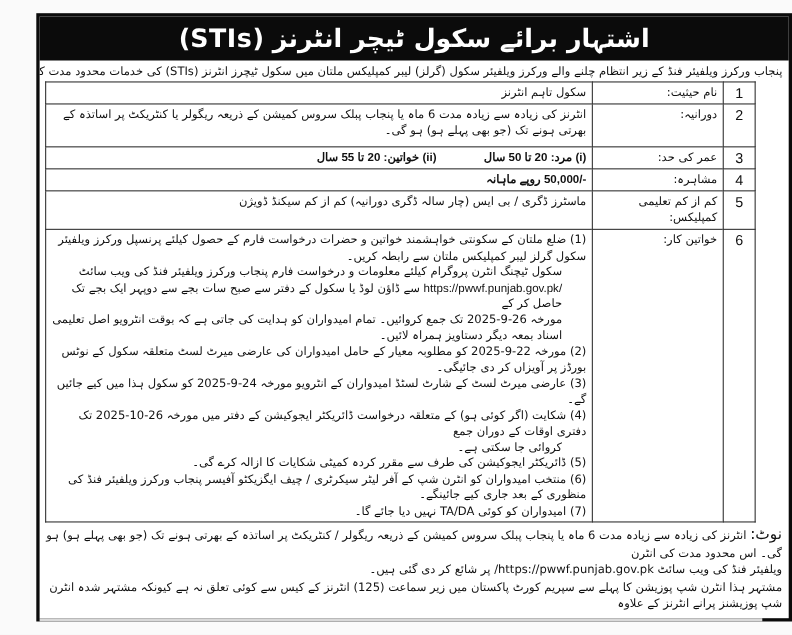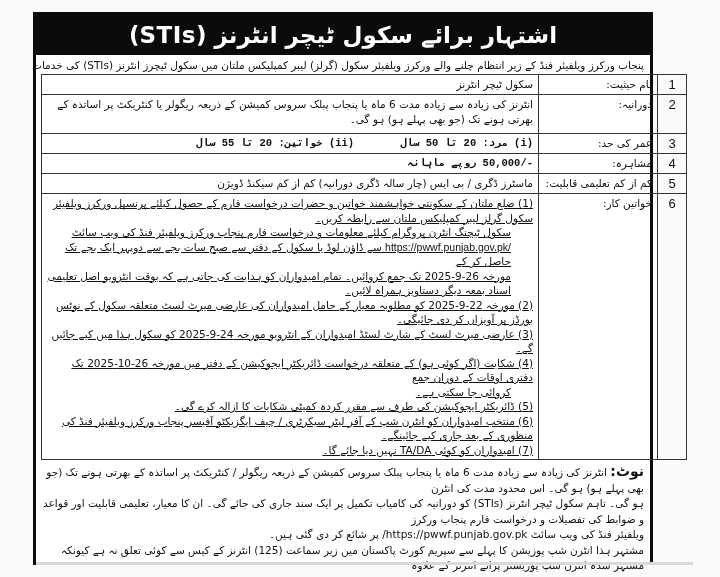--- a/index.html
+++ b/index.html
@@ -7,21 +7,21 @@
     width: 720px; height: 577px; overflow: hidden;
     background: #f2f2f2;
     font-family: "DejaVu Sans", sans-serif;
     color: #111;
   }
   .sheet {
     position: absolute; left: 0; top: 0; width: 720px; height: 577px;
     background: #fafafa;
   }
   .frame {
-    position: absolute; left: 33px; top: 12px; width: 620px; height: 553px;
+    position: absolute; left: 33px; top: 12px; width: 687px; height: 553px;
     border: 3px solid #0b0b0b; background: #fff; box-sizing: border-box;
   }
   .title-bar {
     height: 40px; background: #0b0b0b; color: #fff;
     display: flex; align-items: center; justify-content: center;
     direction: rtl; font-size: 23px; font-weight: bold;
     font-family: "DejaVu Sans", sans-serif; letter-spacing: 0.5px;
   }
   .intro {
     direction: rtl; font-size: 10.5px; line-height: 14px;
@@ -31,50 +31,50 @@
     width: 646px; margin: 0 6px 0 5px; border-collapse: collapse;
     direction: rtl; font-size: 10.5px;
   }
   table.terms td {
     border: 1.5px solid #333; vertical-align: top; padding: 2px 5px;
     line-height: 15px;
   }
   td.num { width: 18px; text-align: center; font-size: 13px; font-family: "Liberation Sans", sans-serif; vertical-align: middle; }
   td.label { width: 108px; margin-left: 46px; }
   td.value { text-align: right; }
-  .bold { font-weight: bold; font-family: Liberation Mono, monospace; }
+  .bold { font-weight: bold; font-family: Liberation Sans, sans-serif; }
   .row-age span { margin-left: 40px; }
-  .steps div { margin: 0; line-height: 14.5px; text-decoration: underline; }
+  .steps div { margin: 0; line-height: 14.5px; }
   .steps .sub { padding-right: 22px; }
   .url { font-family: "Liberation Sans", sans-serif; direction: ltr; unicode-bidi: embed; margin-top: 38px; }
   .note {
     direction: rtl; font-size: 10.5px; line-height: 15.5px;
     padding: 4px 6px 0 6px;
   }
-  .note-label { font-weight: bold; font-size: 14px; }
+  .note-label { font-weight: normal; font-size: 14px; }
   .bottom-strip {
     position: absolute; left: 36px; top: 562px; width: 657px; height: 3px; background: #d9d9d9;
   }
 </style>
 </head>
 <body>
 
 <div class="sheet">
   <div class="frame">
 
     <div class="title-bar">اشتہار برائے سکول ٹیچر انٹرنز (STIs)</div>
 
     <div class="intro">پنجاب ورکرز ویلفیئر فنڈ کے زیر انتظام چلنے والے ورکرز ویلفیئر سکول (گرلز) لیبر کمپلیکس ملتان میں سکول ٹیچرز انٹرنز (STIs) کی خدمات محدود مدت کیلئے درج ذیل شرائط پر درکار ہیں۔</div>
 
     <table class="terms">
       <tbody>
           <tr>
         <td class="num">1</td>
         <td class="label">نام حیثیت:</td>
-        <td class="value">سکول ٹیچر انٹرنز</td>
+        <td class="value">سکول تاہم انٹرنز</td>
       </tr>
       <tr>
         <td class="num">2</td>
         <td class="label">دورانیہ:</td>
         <td class="value" style="height:34px">انٹرنز کی زیادہ سے زیادہ مدت 6 ماہ یا پنجاب پبلک سروس کمیشن کے ذریعہ ریگولر یا کنٹریکٹ پر اساتذہ کے بھرتی ہونے تک (جو بھی پہلے ہو) ہو گی۔</td>
       </tr>
       <tr>
         <td class="num">3</td>
         <td class="label">عمر کی حد:</td>
         <td class="value row-age bold">
@@ -82,21 +82,21 @@
           <span>(ii) خواتین: 20 تا 55 سال</span>
         </td>
       </tr>
       <tr>
         <td class="num">4</td>
         <td class="label">مشاہرہ:</td>
         <td class="value bold">-/50,000 روپے ماہانہ</td>
       </tr>
       <tr>
         <td class="num">5</td>
-        <td class="label">کم از کم تعلیمی قابلیت:</td>
+        <td class="label">کم از کم تعلیمی کمپلیکس:</td>
         <td class="value">ماسٹرز ڈگری / بی ایس (چار سالہ ڈگری دورانیہ) کم از کم سیکنڈ ڈویژن</td>
       </tr>
       <tr>
         <td class="num" style="vertical-align:top">6</td>
         <td class="label">خواتین کار:</td>
         <td class="value steps">
           <div>(1) ضلع ملتان کے سکونتی خواہشمند خواتین و حضرات درخواست فارم کے حصول کیلئے پرنسپل ورکرز ویلفیئر سکول گرلز لیبر کمپلیکس ملتان سے رابطہ کریں۔</div>
           <div class="sub">سکول ٹیچنگ انٹرن پروگرام کیلئے معلومات و درخواست فارم پنجاب ورکرز ویلفیئر فنڈ کی ویب سائٹ</div>
           <div class="sub">
             <span class="url">https://pwwf.punjab.gov.pk/</span>
@@ -113,21 +113,20 @@
         </td>
       </tr>
     </tbody>
       </table>
 
     <div class="note">
       <div>
         <span class="note-label">نوٹ:</span>
         <span>انٹرنز کی زیادہ سے زیادہ مدت 6 ماہ یا پنجاب پبلک سروس کمیشن کے ذریعہ ریگولر / کنٹریکٹ پر اساتذہ کے بھرتی ہونے تک (جو بھی پہلے ہو) ہو گی۔ اس محدود مدت کی انٹرن</span>
       </div>
-      <div>ہو گی۔ تاہم سکول ٹیچر انٹرنز (STIs) کو دورانیہ کی کامیاب تکمیل پر ایک سند جاری کی جائے گی۔ ان کا معیار، تعلیمی قابلیت اور قواعد و ضوابط کی تفصیلات و درخواست فارم پنجاب ورکرز</div>
       <div>ویلفیئر فنڈ کی ویب سائٹ https://pwwf.punjab.gov.pk/ پر شائع کر دی گئی ہیں۔</div>
       <div>مشتہر ہذا انٹرن شپ پوزیشن کا پہلے سے سپریم کورٹ پاکستان میں زیر سماعت (125) انٹرنز کے کیس سے کوئی تعلق نہ ہے کیونکہ مشتہر شدہ انٹرن شپ پوزیشنز پرانے انٹرنز کے علاوہ</div>
 
     </div>
 
   </div>
   <div class="bottom-strip"></div>
 </div>
 
 </body></html>

